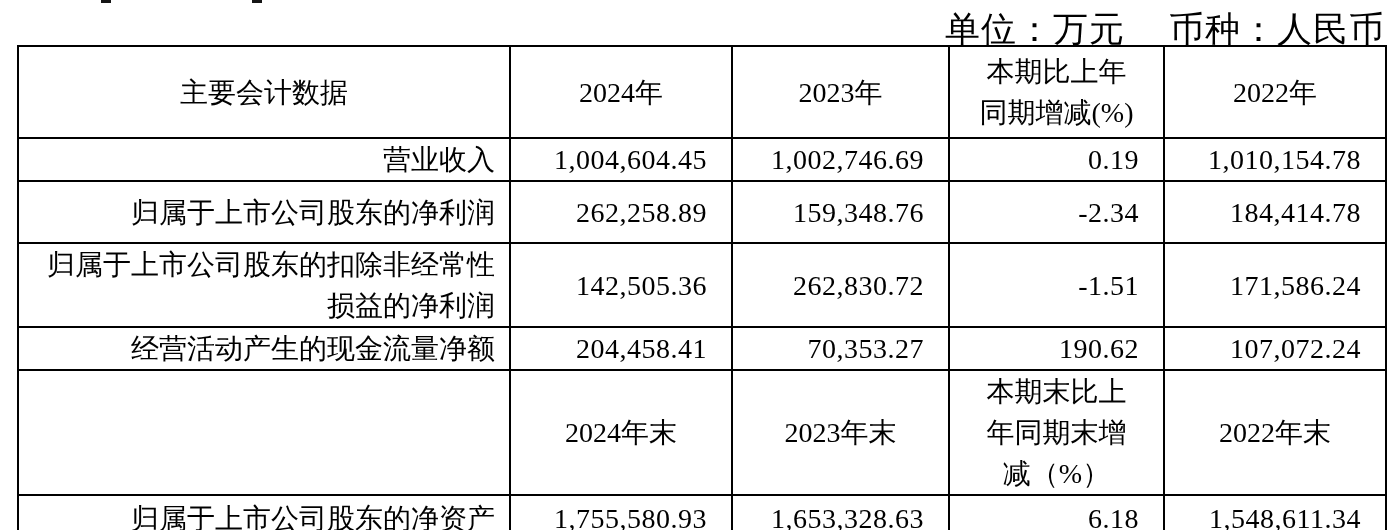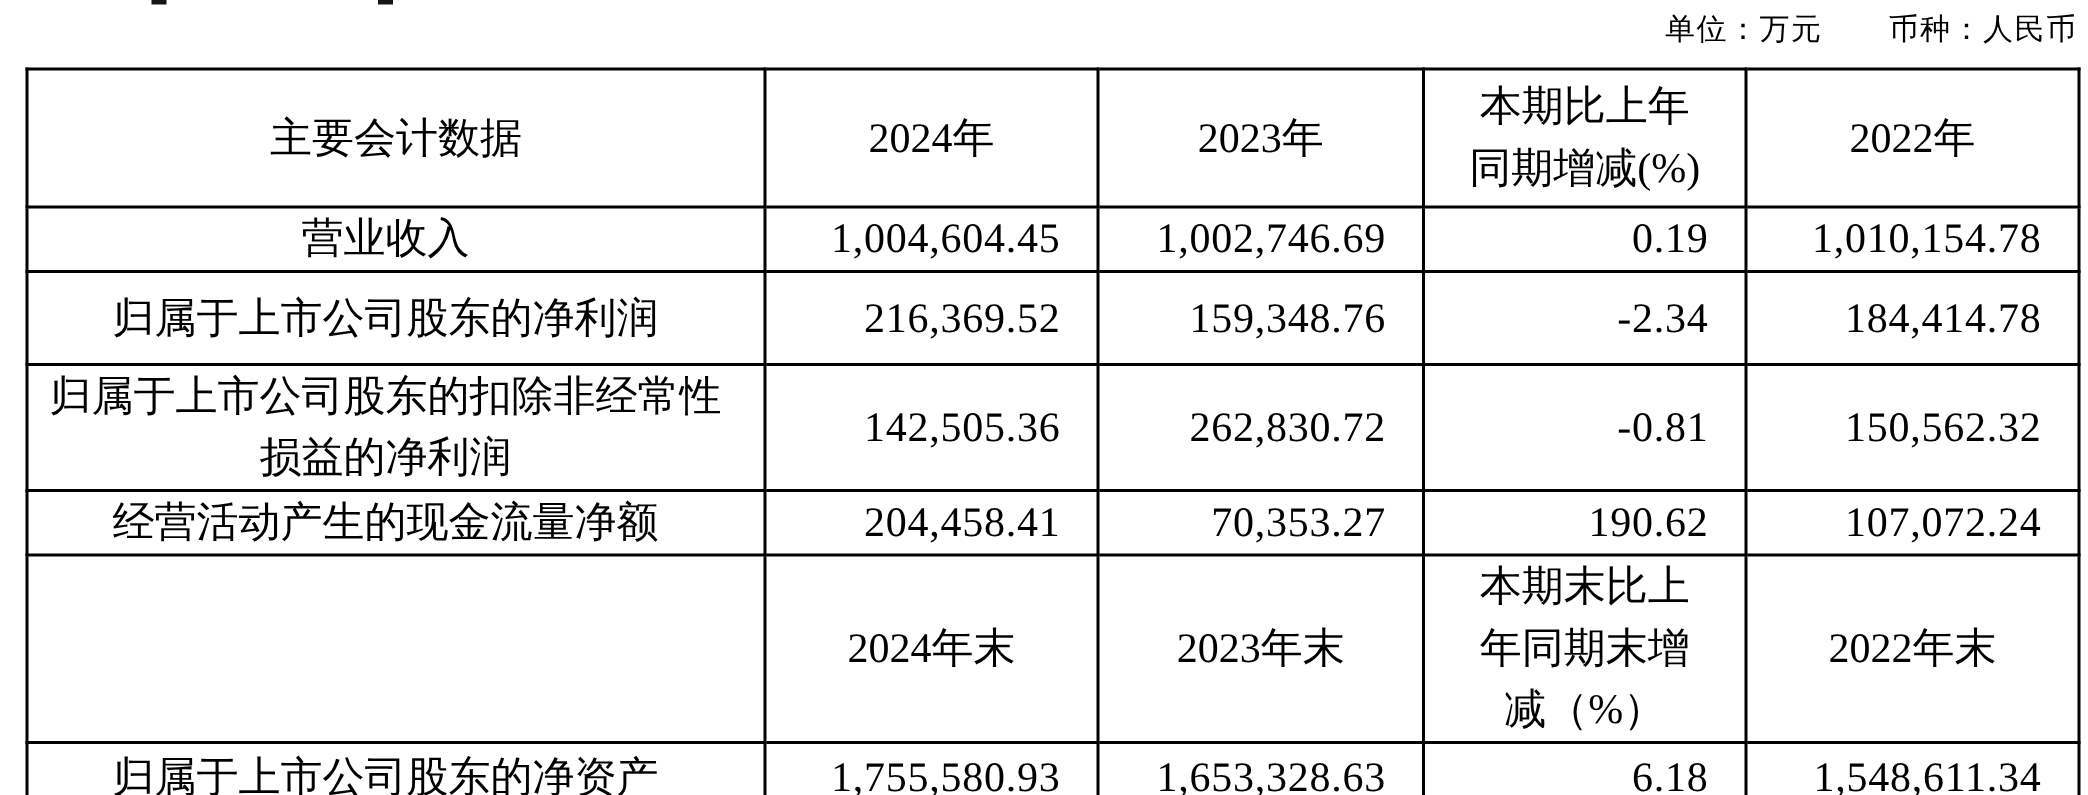--- a/index.html
+++ b/index.html
@@ -24,21 +24,21 @@
   }
   .frag.f1 { left: 101px; }
   .frag.f2 { left: 252px; }
 
   .unit-line {
     position: absolute;
     top: 6px;
     left: 17px;
     width: 1368px;
     text-align: right;
-    font-size: 20px;
+    font-size: 35px;
     letter-spacing: 1px;
     white-space: nowrap;
   }
   .unit-line .gap { display: inline-block; width: 44px; }
 
   table.acct {
     position: absolute;
     left: 17px;
     top: 45px;
     width: 1368px;
@@ -58,23 +58,23 @@
     font-weight: normal;
     line-height: 41px;
     vertical-align: middle;
     overflow: hidden;
   }
   table.acct th {
     text-align: center;
     white-space: pre-line;
   }
   td.label {
-    text-align: center;
+    text-align: right;
     padding-left: 10px;
-    padding-right: 24px;
+    padding-right: 14px;
   }
   td.num {
     text-align: right;
     padding-right: 24px;
     letter-spacing: 0.5px;
     white-space: nowrap;
   }
   tr.h-top     { height: 92px; }
   tr.r-rev     { height: 41px; }
   tr.r-np      { height: 62px; margin-left: 40px; }
@@ -114,32 +114,32 @@
       <tr class="r-rev">
         <td class="label">营业收入</td>
         <td class="num">1,004,604.45</td>
         <td class="num">1,002,746.69</td>
         <td class="num">0.19</td>
         <td class="num">1,010,154.78</td>
       </tr>
 
       <tr class="r-np">
         <td class="label">归属于上市公司股东的净利润</td>
-        <td class="num">216,369.52</td>
+        <td class="num">262,258.89</td>
         <td class="num">159,348.76</td>
         <td class="num">-2.34</td>
         <td class="num">184,414.78</td>
       </tr>
 
       <tr class="r-dnp">
         <td class="label">归属于上市公司股东的扣除非经常性损益的净利润</td>
         <td class="num">142,505.36</td>
         <td class="num">262,830.72</td>
-        <td class="num">-0.81</td>
-        <td class="num">150,562.32</td>
+        <td class="num">-1.51</td>
+        <td class="num">171,586.24</td>
       </tr>
 
       <tr class="r-cf">
         <td class="label">经营活动产生的现金流量净额</td>
         <td class="num">204,458.41</td>
         <td class="num">70,353.27</td>
         <td class="num">190.62</td>
         <td class="num">107,072.24</td>
       </tr>
 

